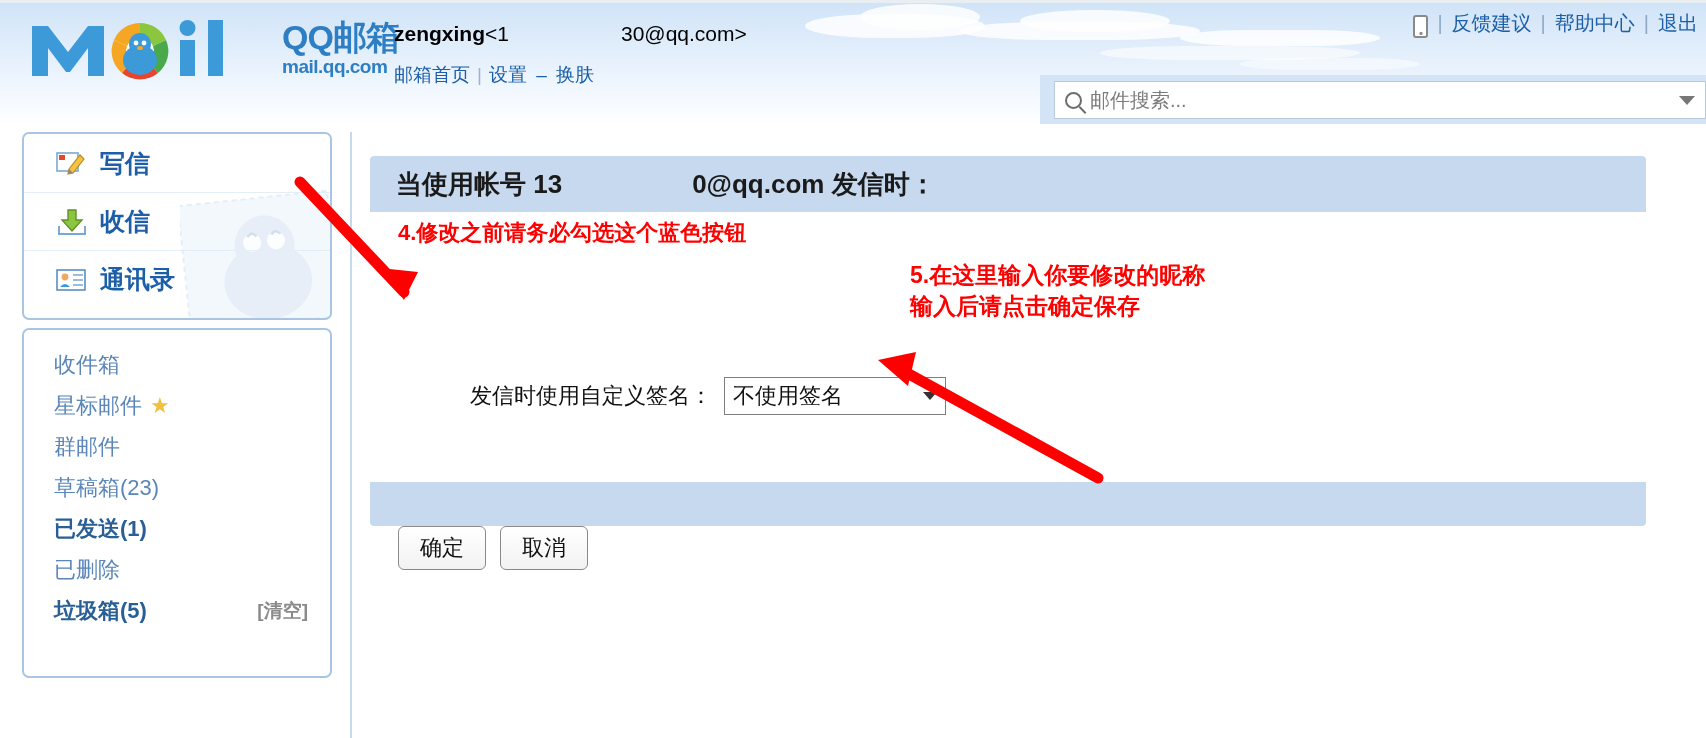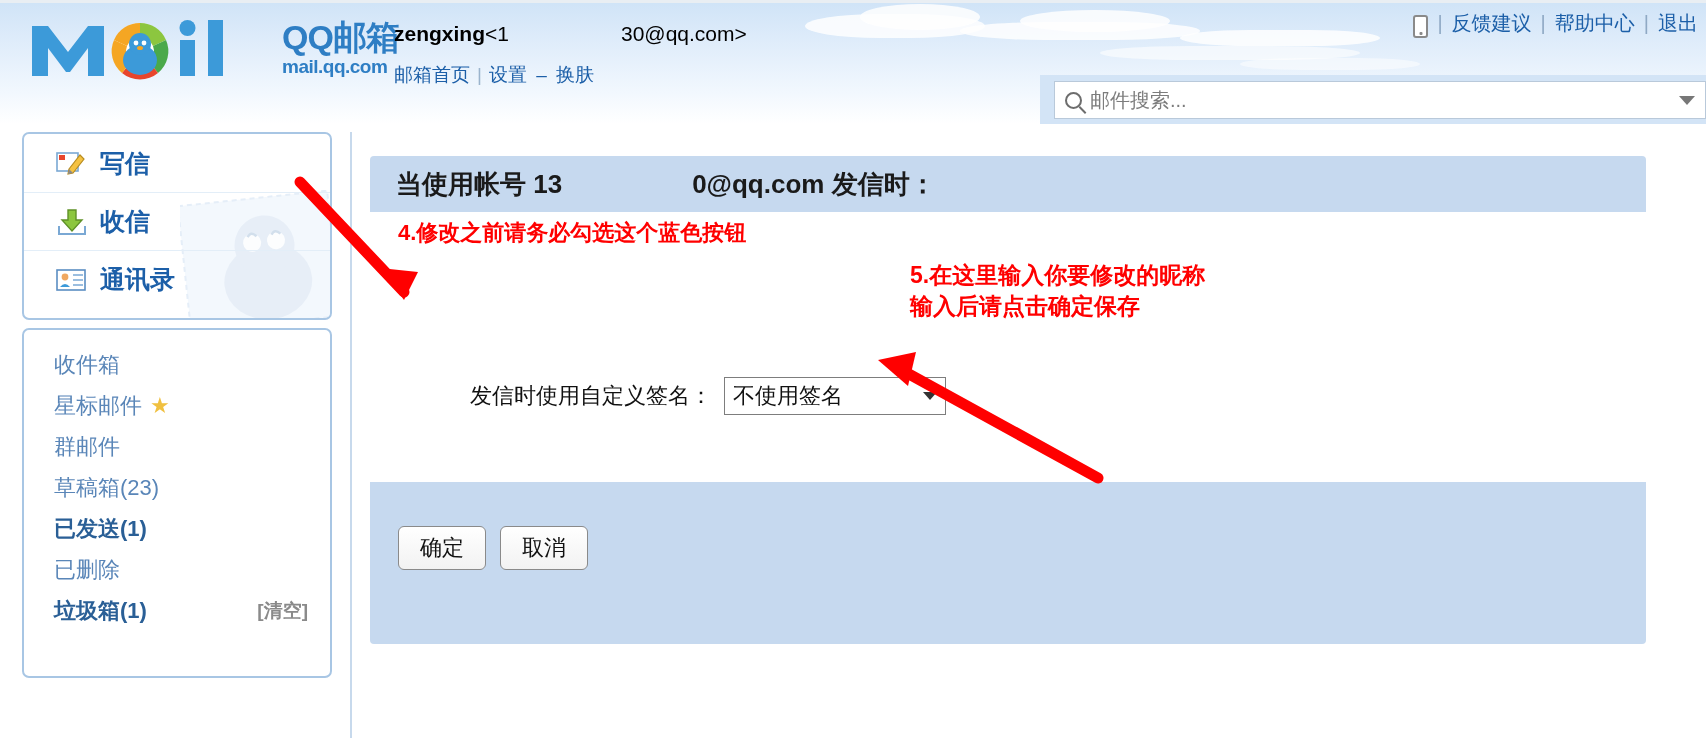--- a/index.html
+++ b/index.html
@@ -159,21 +159,21 @@
 
   
   .content {
     position: absolute; left: 350px; top: 132px;
     width: 1356px; height: 606px;
     border-left: 2px solid #c7d9ec;
     background: #fff;
   }
   .card {
     position: absolute; left: 18px; top: 24px;
-    width: 1276px; height: 488px;
+    width: 1276px; height: 370px;
     background: #c6d9ef;
     border-radius: 4px;
     padding: 0;
   }
   .card-title {
     height: 56px; display: flex; align-items: center;
     padding-left: 26px;
     font-size: 26px; font-weight: bold; color: #1a1a1a;
     white-space: nowrap;
   }
@@ -398,21 +398,21 @@
           <span>已发送(1)</span>
         </span>
     </div>
     <div class="folder">
       <span class="fname">
           <span>已删除</span>
         </span>
     </div>
     <div class="folder bold">
       <span class="fname">
-          <span>垃圾箱(1)</span>
+          <span>垃圾箱(5)</span>
         </span>
       <span class="clear">[清空]</span>
     </div>
   </div>
 </div>
 
 <div class="content">
   <div class="card">
 
     <div class="card-title">

